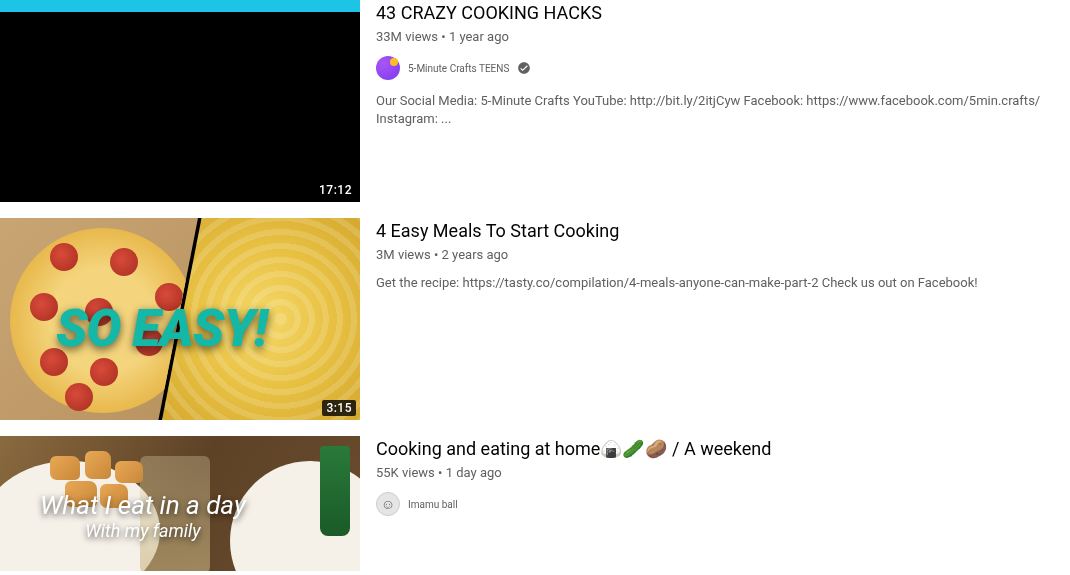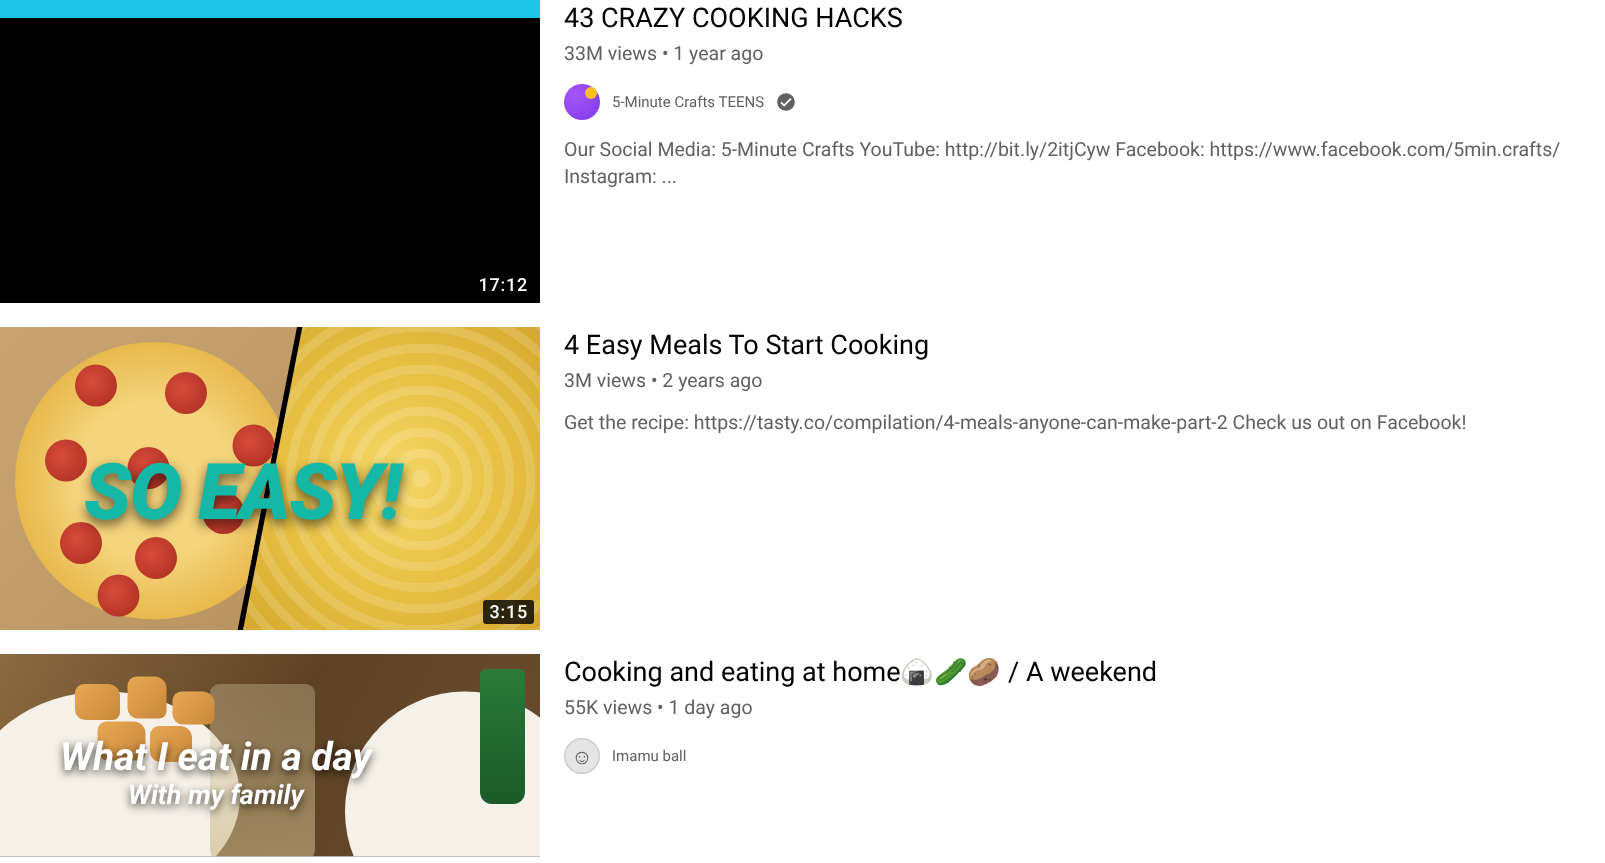--- a/index.html
+++ b/index.html
@@ -96,21 +96,21 @@
   .soeasy { position:absolute; left:40px; top:80px; font-size:52px; font-weight:900; color:#14b8a6; text-shadow:0 3px 8px rgba(0,0,0,0.6); font-style:italic; letter-spacing:-1px;margin-left:16px; }
 
   
   .thumb3 { position:relative; background:linear-gradient(120deg,#8a6a3f 0%,#5e4226 50%,#6a4d2e 100%); }
   .plate { position:absolute; border-radius:50%; background:#f5f0e8; }
   .plate1 { left:-20px; bottom:-30px; width:180px; height:140px; }
   .plate2 { right:-30px; bottom:-50px; width:160px; height:160px; }
   .glass { position:absolute; right:150px; top:20px; width:70px; height:120px; background:linear-gradient(to bottom,rgba(230,220,180,0.3),rgba(200,180,130,0.6)); border-radius:6px 6px 10px 10px; }
   .bottle { position:absolute; right:10px; top:10px; width:30px; height:90px; background:linear-gradient(to bottom,#2a7a3a,#1a5a28); border-radius:4px 4px 8px 8px; }
   .nug { position:absolute; background:linear-gradient(135deg,#e8a855,#c8883a); border-radius:6px 8px 5px 7px; }
-  .eatday { position:absolute; left:40px; bottom:30px; color:#fff; font-weight:700; text-shadow:0 2px 6px rgba(0,0,0,0.7); }
+  .eatday { position:absolute; left:40px; bottom:30px; color:#fff; font-weight:400; text-shadow:0 2px 6px rgba(0,0,0,0.7); }
   .eatday .l1 { font-size:26px; font-style:italic; }
   .eatday .l2 { font-size:18px; font-style:italic; text-align:center; }
 
   
   .av1 { background:radial-gradient(circle at 30% 30%,#a855f7,#7c3aed); position:relative; }
   .av1::after { content:''; position:absolute; right:2px; top:2px; width:8px; height:8px; background:#fbbf24; border-radius:50%; }
   .av2 { background:#fff; border:1px solid #ddd; display:flex; align-items:center; justify-content:center; }
   .av2 span { font-size:7px; font-weight:900; color:#e63946; }
   .av3 { background:#e5e5e5; border:1px solid #ccc; display:flex; align-items:center; justify-content:center; }
   .av3 span { font-size:14px; color:#555; }

